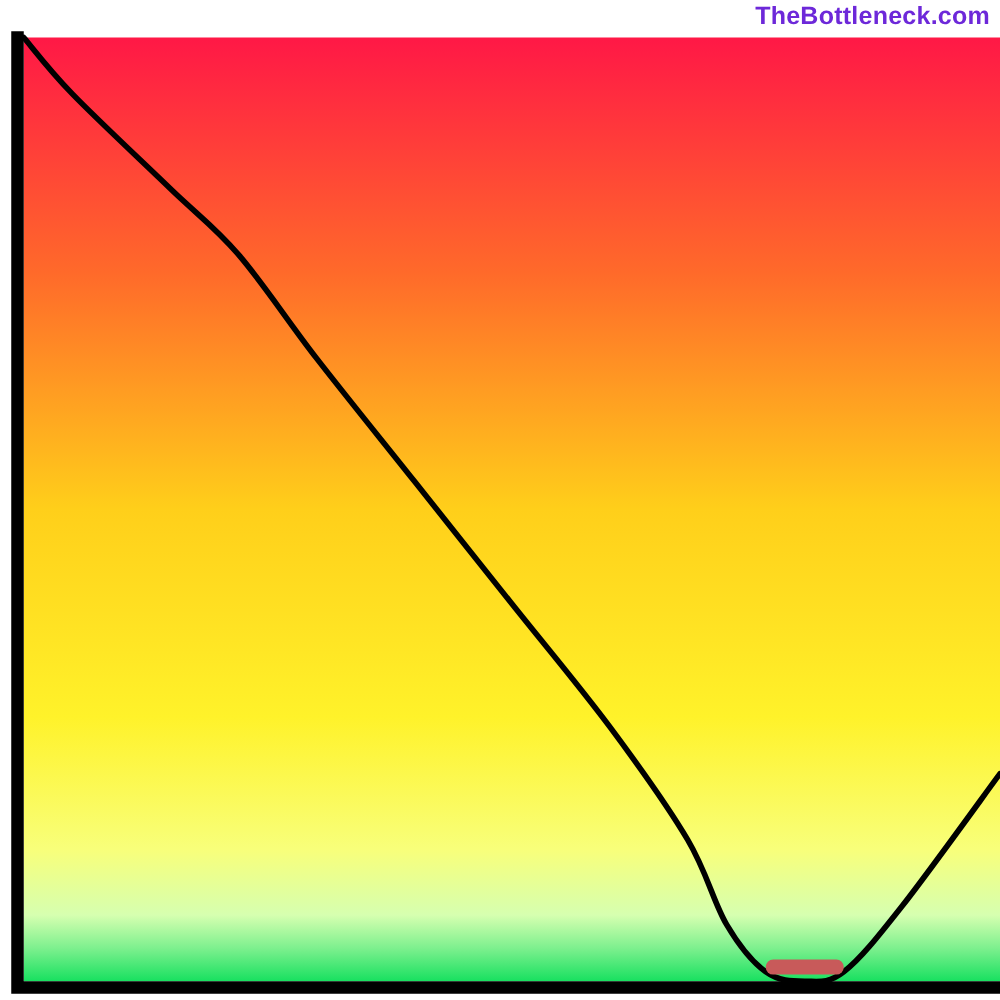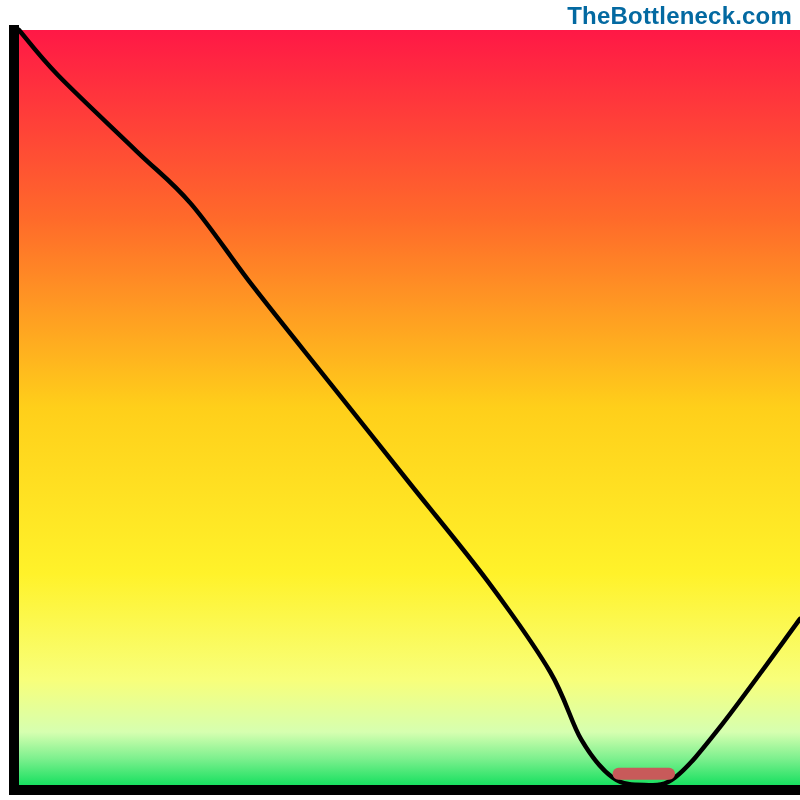--- a/index.html
+++ b/index.html
@@ -13,23 +13,23 @@
   }
   .chart-wrap {
     position: relative;
     width: 800px;
     height: 800px;
   }
   .watermark {
     position: absolute;
     top: 2px;
     right: 8px;
-    font-size: 24px;
+    font-size: 20px;
     font-weight: 600;
-    color: #0369a1;
+    color: #6d28d9;
     letter-spacing: 0.2px;
   }
   svg {
     display: block;
   }
 </style>
 </head>
 <body>
 
 <div class="chart-wrap">

